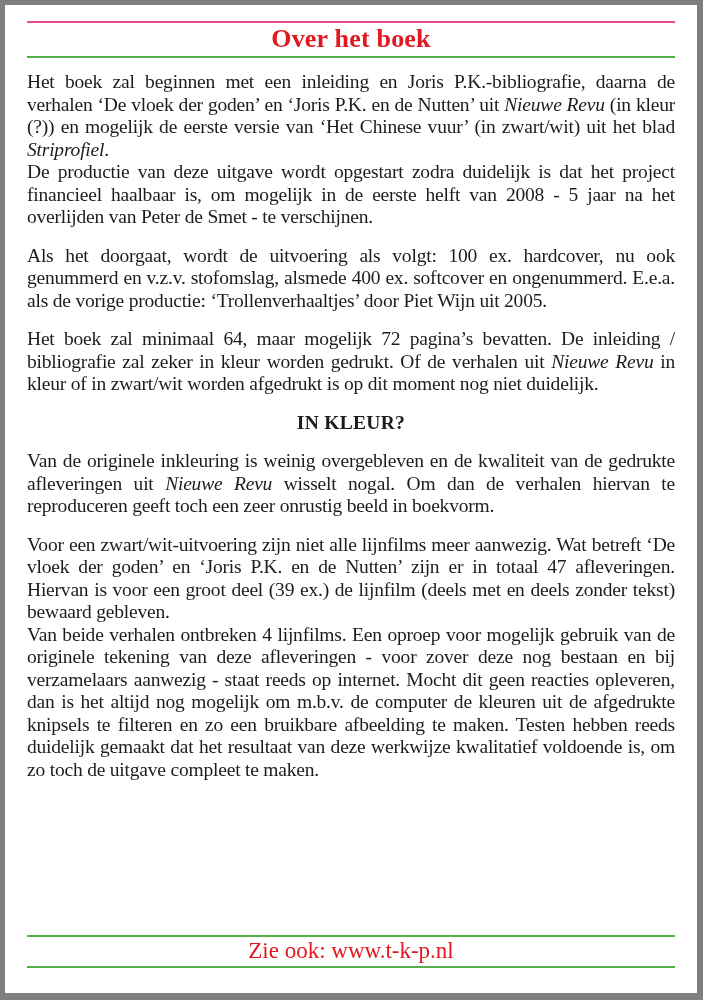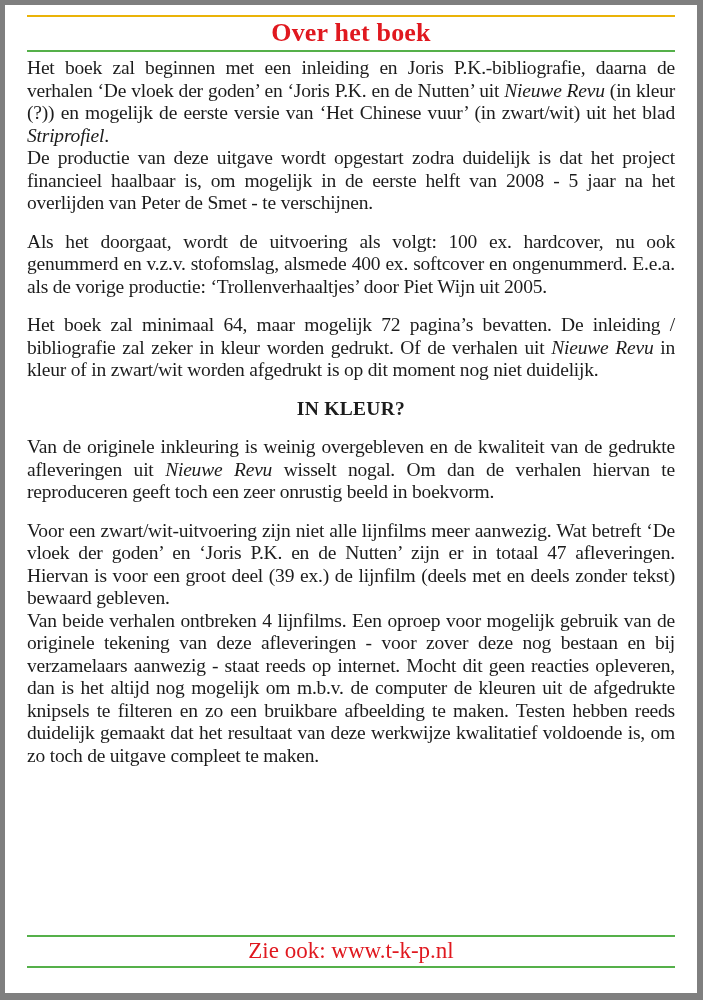--- a/index.html
+++ b/index.html
@@ -14,36 +14,36 @@
     position: absolute;
     left: 5px; top: 5px;
     width: 692px; height: 988px;
     background: #ffffff;
   }
   .inner {
     margin: 0 22px;
   }
   
   .header {
-    margin-top: 10px;
-    border-top: 2px solid #eab308;
+    margin-top: 16px;
+    border-top: 2px solid #ec4899;
     border-bottom: 2px solid #55b04a;
   }
   .page-title {
     text-align: center;
     color: #e0181f;
     font-weight: bold;
     font-size: 26px;
     line-height: 30px;
     padding: 1px 0 2px 0;
     letter-spacing: 0.2px;
   }
   
   .body-text {
-    margin-top: 5px;
+    margin-top: 13px;
     color: #1c1c1c;
     font-size: 19.5px;
     line-height: 22.5px;
     text-align: justify;
     letter-spacing: -0.2px;
   }
   .body-text p, .body-text h2 {
     margin: 0;
     padding: 0;
   }

